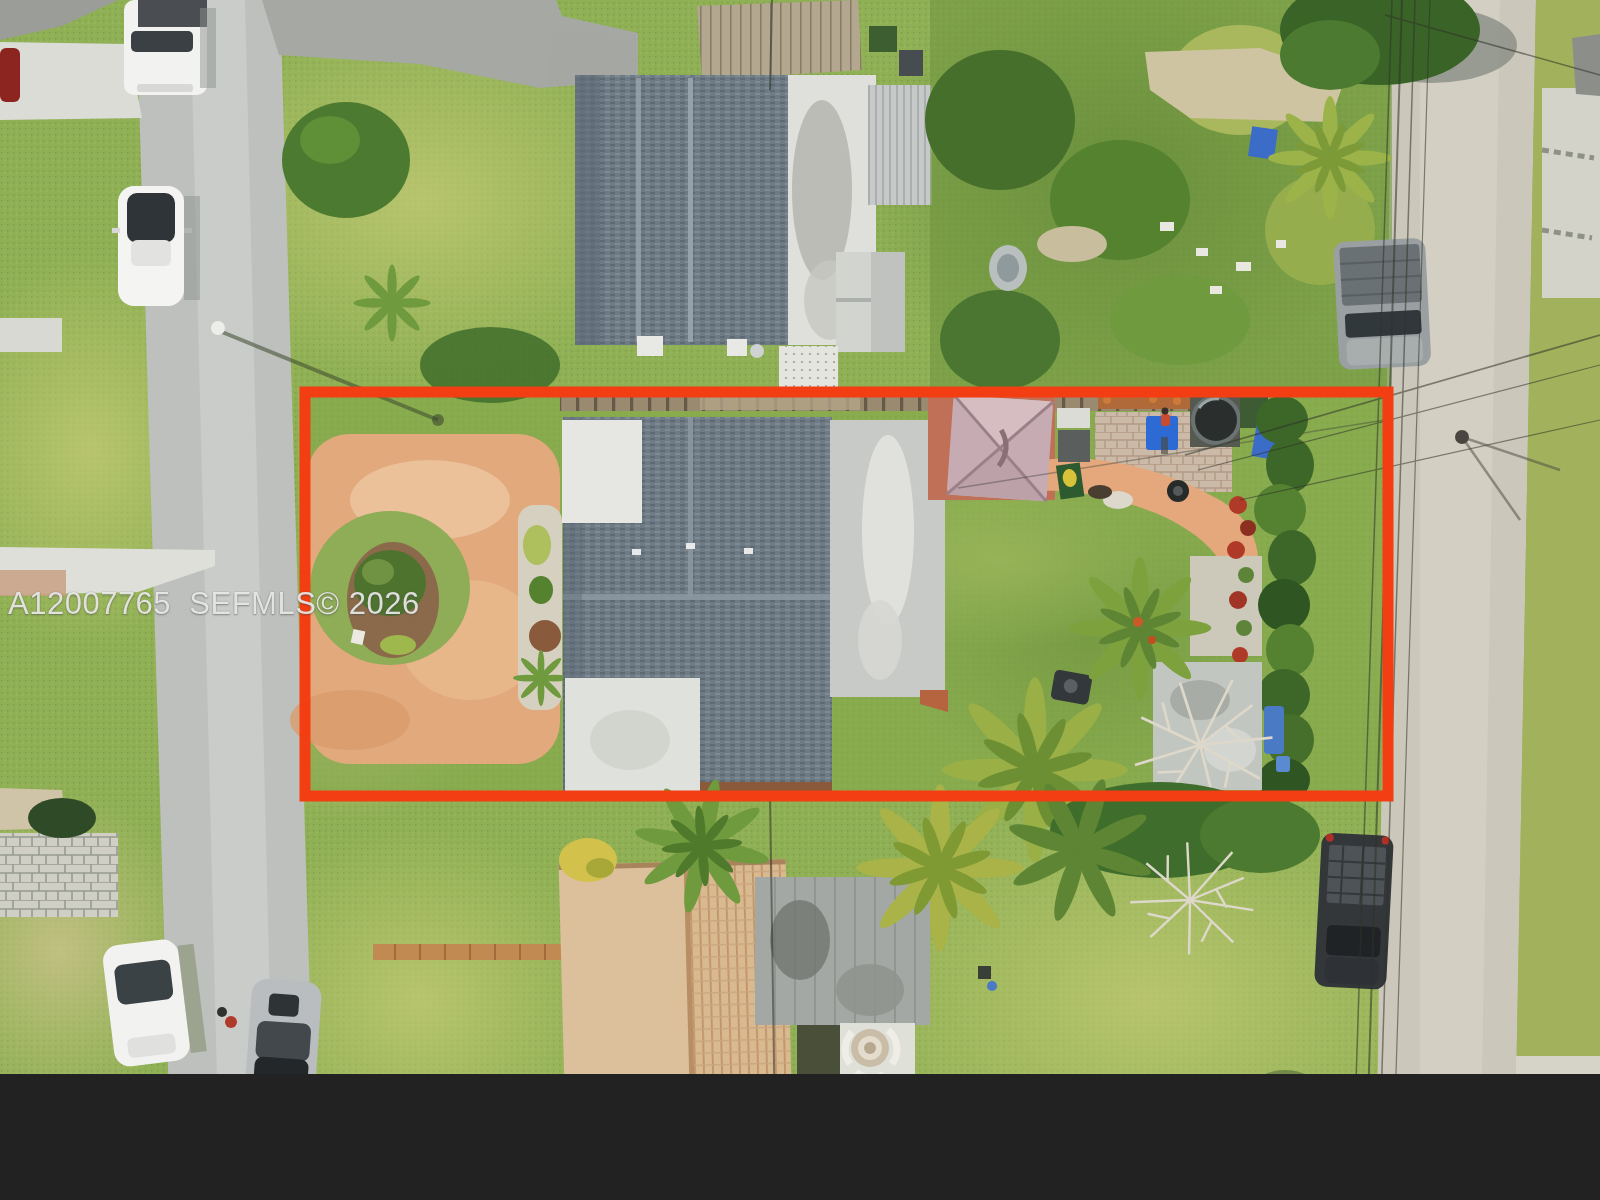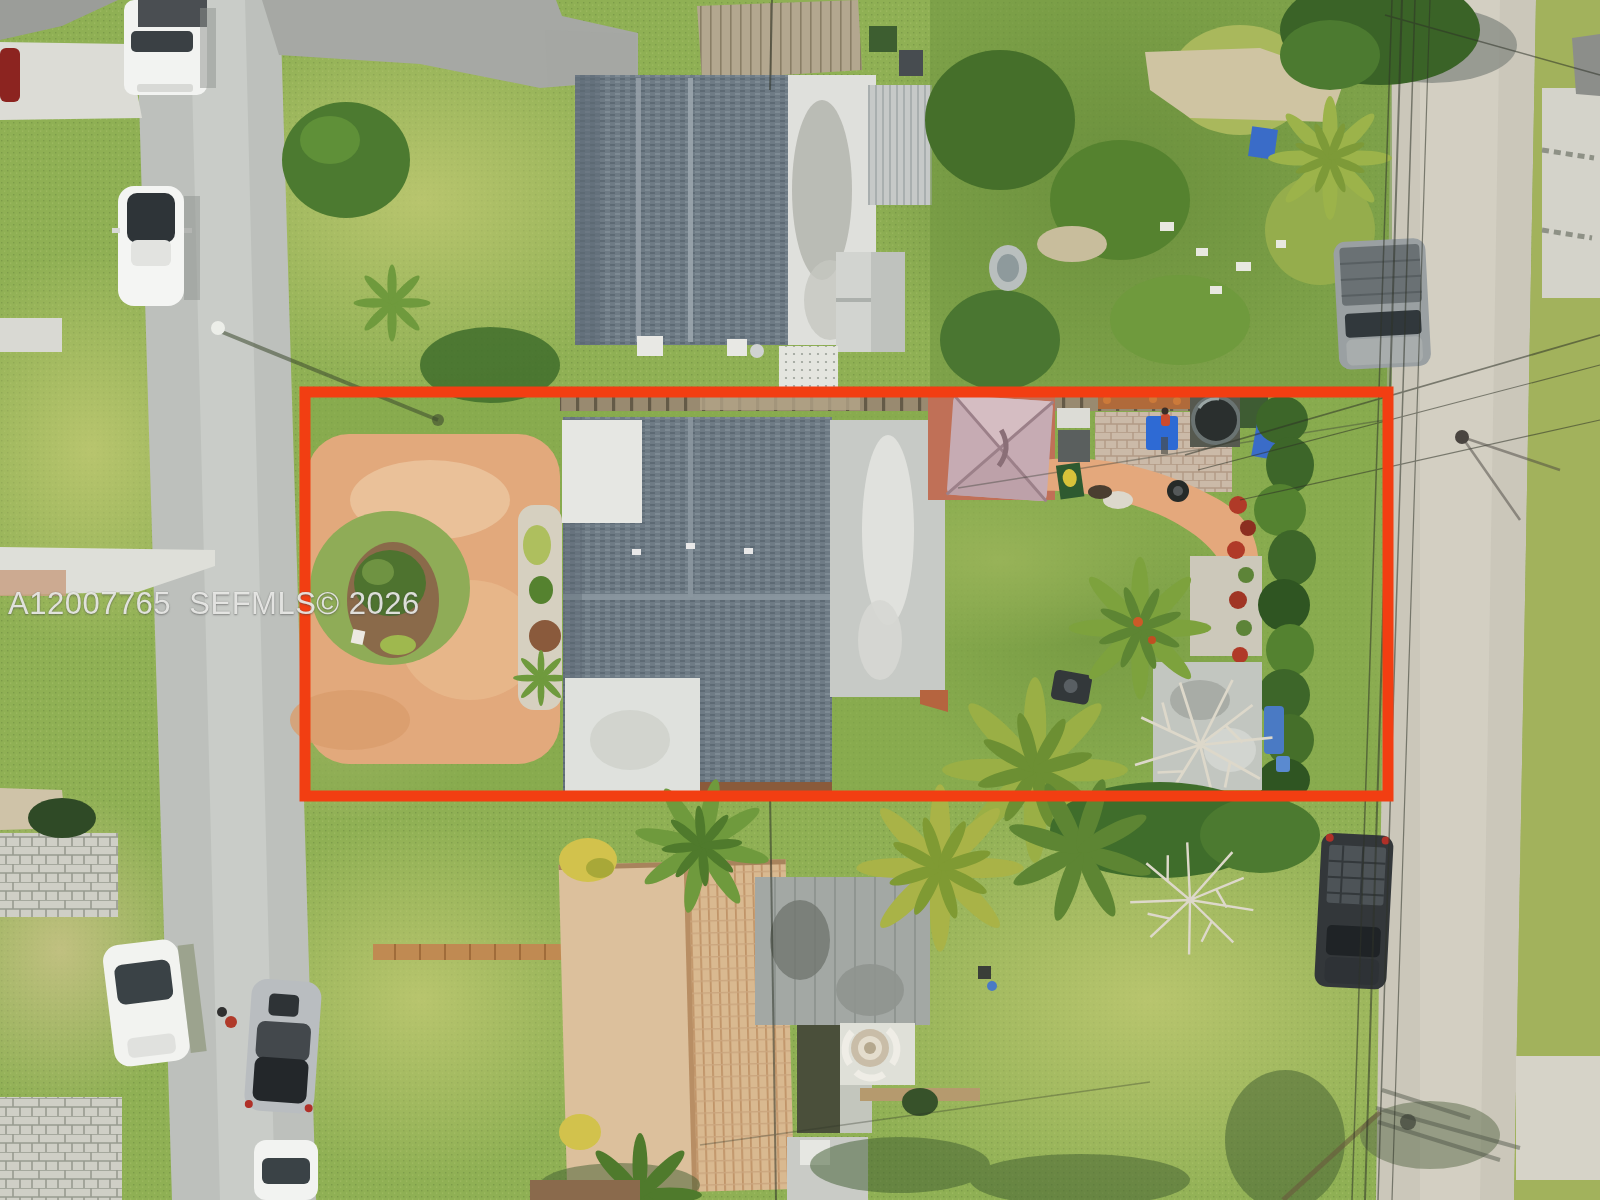--- a/index.html
+++ b/index.html
@@ -1,16 +1,16 @@
 <!DOCTYPE html>
 <html><head>
 <meta charset="utf-8">
 <style>
   html,body{margin:0;padding:0;background:#222;}
-  #stage{position:relative;width:1600px;height:1200px;overflow:hidden;
+  #stage{position:relative;width:1600px;height:1074px;overflow:hidden;
          font-family:"Liberation Sans",sans-serif;text-decoration:underline;}
   #stage svg{position:absolute;left:0;top:0;display:block;}
   .watermark{position:absolute;left:8px;top:586px;font-size:31px;letter-spacing:.5px;
              color:rgba(252,252,250,0.82);white-space:pre;
              text-shadow:0 1px 2px rgba(70,70,70,.5), 0 0 1px rgba(90,90,90,.6);
              font-family:"Liberation Sans",sans-serif;}
 </style>
 </head>
 <body>
 

